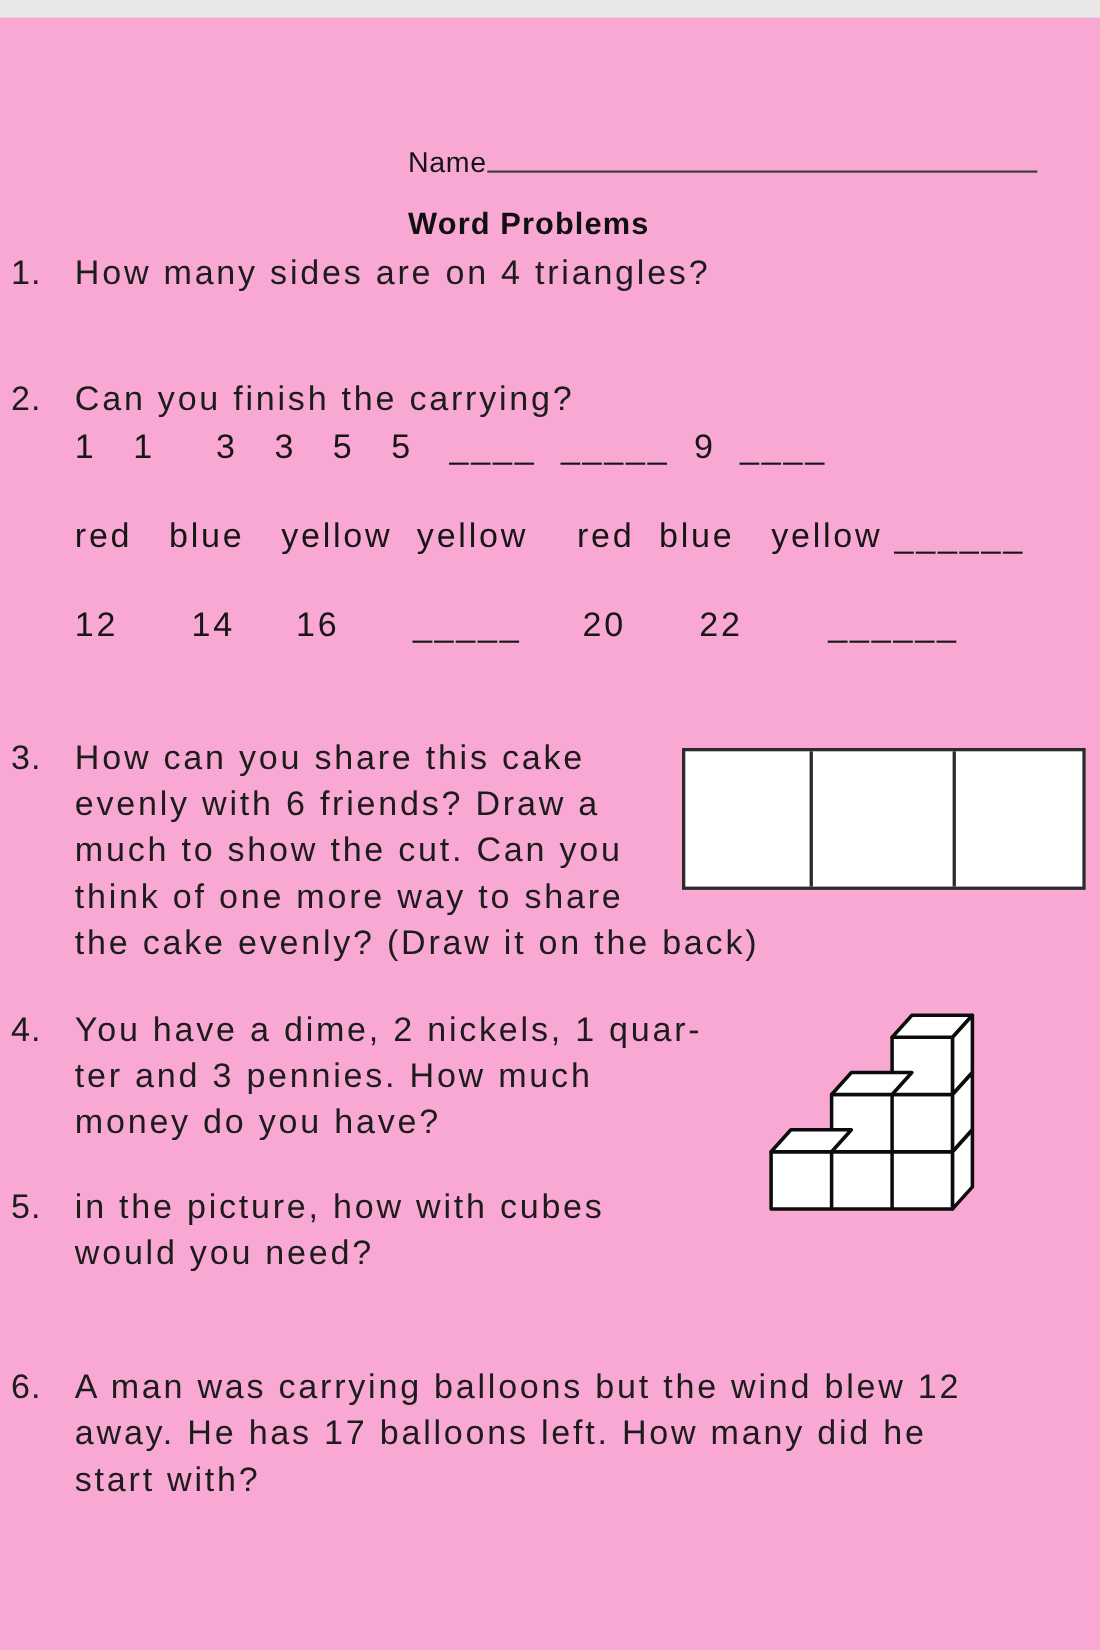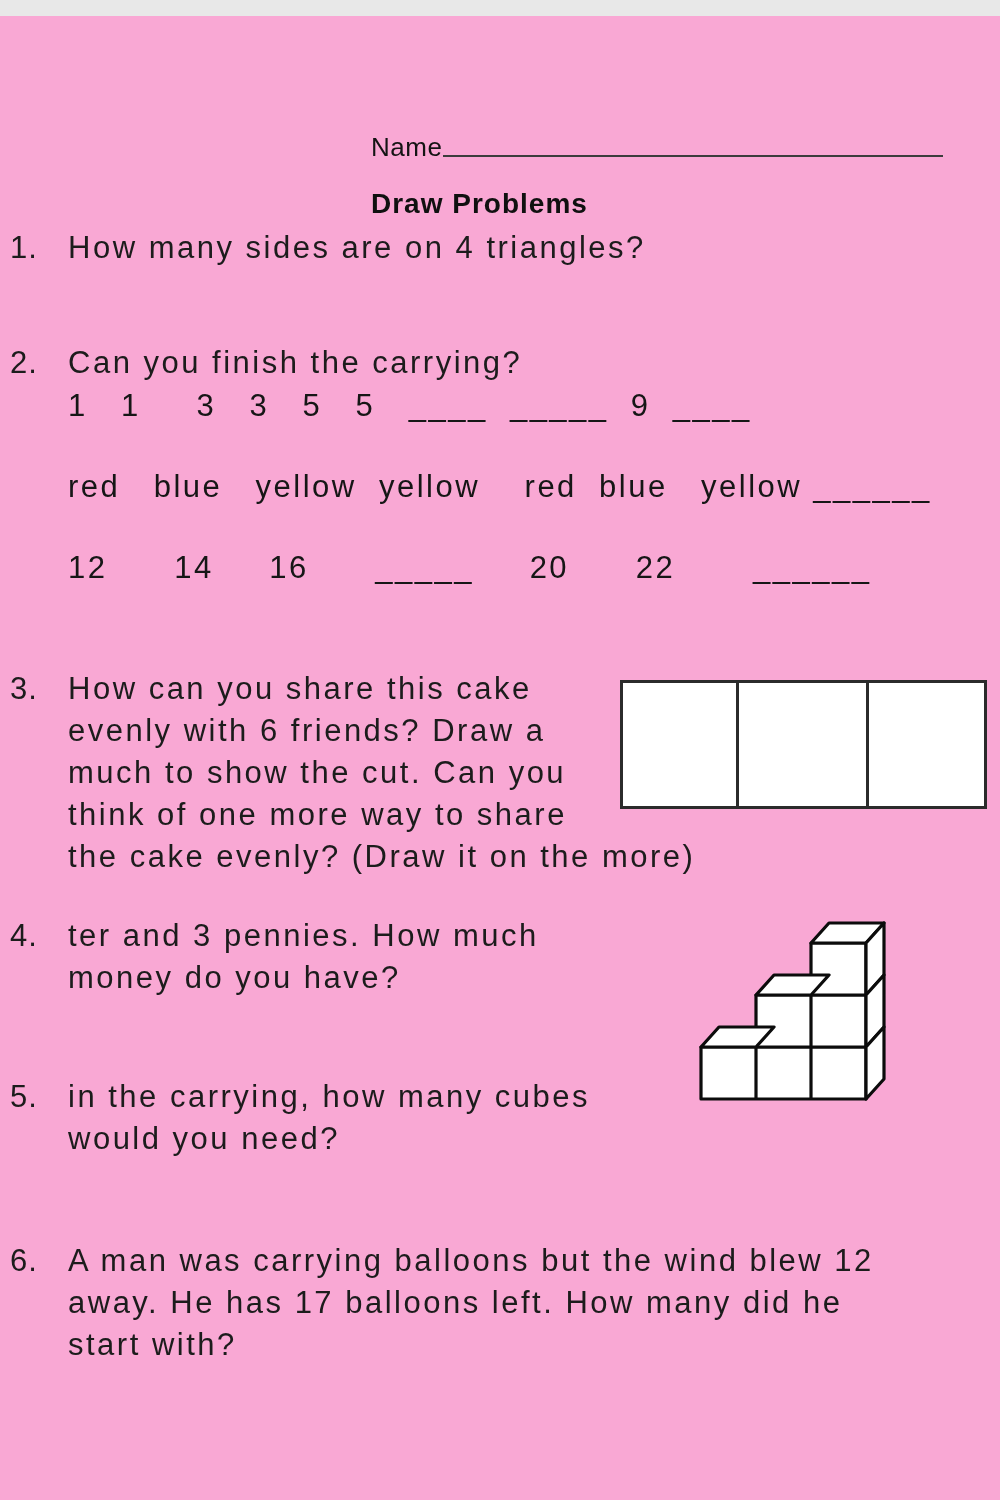--- a/index.html
+++ b/index.html
@@ -60,21 +60,21 @@
   .staircase{left:693px;top:898px;}
 </style>
 </head>
 <body>
 
 <div id="page">
 
   <div class="abs name-label">Name</div>
   <div class="abs name-underline"></div>
 
-  <div class="abs title">Draw Problems</div>
+  <div class="abs title">Word Problems</div>
 
   <div id="q1" class="abs question">
     <span class="q-num">1.</span>
     <div class="q-lines">
       <div class="q-line">How many sides are on 4 triangles?</div>
     </div>
   </div>
 
   <div id="q2" class="abs question">
     <span class="q-num">2.</span>
@@ -87,32 +87,33 @@
   <div id="row2" class="abs pattern-row">red   blue   yellow  yellow    red  blue   yellow ______</div>
   <div id="row3" class="abs pattern-row">12      14     16      _____     20      22       ______</div>
 
   <div id="q3" class="abs question">
     <span class="q-num">3.</span>
     <div class="q-lines">
       <div class="q-line">How can you share this cake</div>
       <div class="q-line">evenly with 6 friends? Draw a</div>
       <div class="q-line">much to show the cut. Can you</div>
       <div class="q-line">think of one more way to share</div>
-      <div class="q-line">the cake evenly? (Draw it on the more)</div>
+      <div class="q-line">the cake evenly? (Draw it on the back)</div>
     </div>
   </div>
 
   <div class="abs cake">
     <div class="divider d1"></div>
     <div class="divider d2"></div>
   </div>
 
   <div id="q4" class="abs question">
     <span class="q-num">4.</span>
     <div class="q-lines">
+      <div class="q-line">You have a dime, 2 nickels, 1 quar-</div>
       <div class="q-line">ter and 3 pennies. How much</div>
       <div class="q-line">money do you have?</div>
     </div>
   </div>
 
   <svg class="abs staircase" width="205" height="195" viewBox="0 0 205 195" fill="#ffffff" stroke="#0c0c0c" stroke-width="3.2" stroke-linejoin="round">
 
     <rect x="8" y="133" width="165" height="52"></rect>
     <line x1="63" y1="133" x2="63" y2="185"></line>
     <line x1="118" y1="133" x2="118" y2="185"></line>
@@ -127,21 +128,21 @@
     <polygon points="118,29 173,29 191,9 136,9"></polygon>
 
     <polygon points="173,29 191,9 191,61 173,81"></polygon>
     <polygon points="173,81 191,61 191,113 173,133"></polygon>
     <polygon points="173,133 191,113 191,165 173,185"></polygon>
   </svg>
 
   <div id="q5" class="abs question">
     <span class="q-num">5.</span>
     <div class="q-lines">
-      <div class="q-line">in the carrying, how many cubes</div>
+      <div class="q-line">in the picture, how with cubes</div>
       <div class="q-line">would you need?</div>
     </div>
   </div>
 
   <div id="q6" class="abs question">
     <span class="q-num">6.</span>
     <div class="q-lines">
       <div class="q-line">A man was carrying balloons but the wind blew 12</div>
       <div class="q-line">away. He has 17 balloons left. How many did he</div>
       <div class="q-line">start with?</div>

